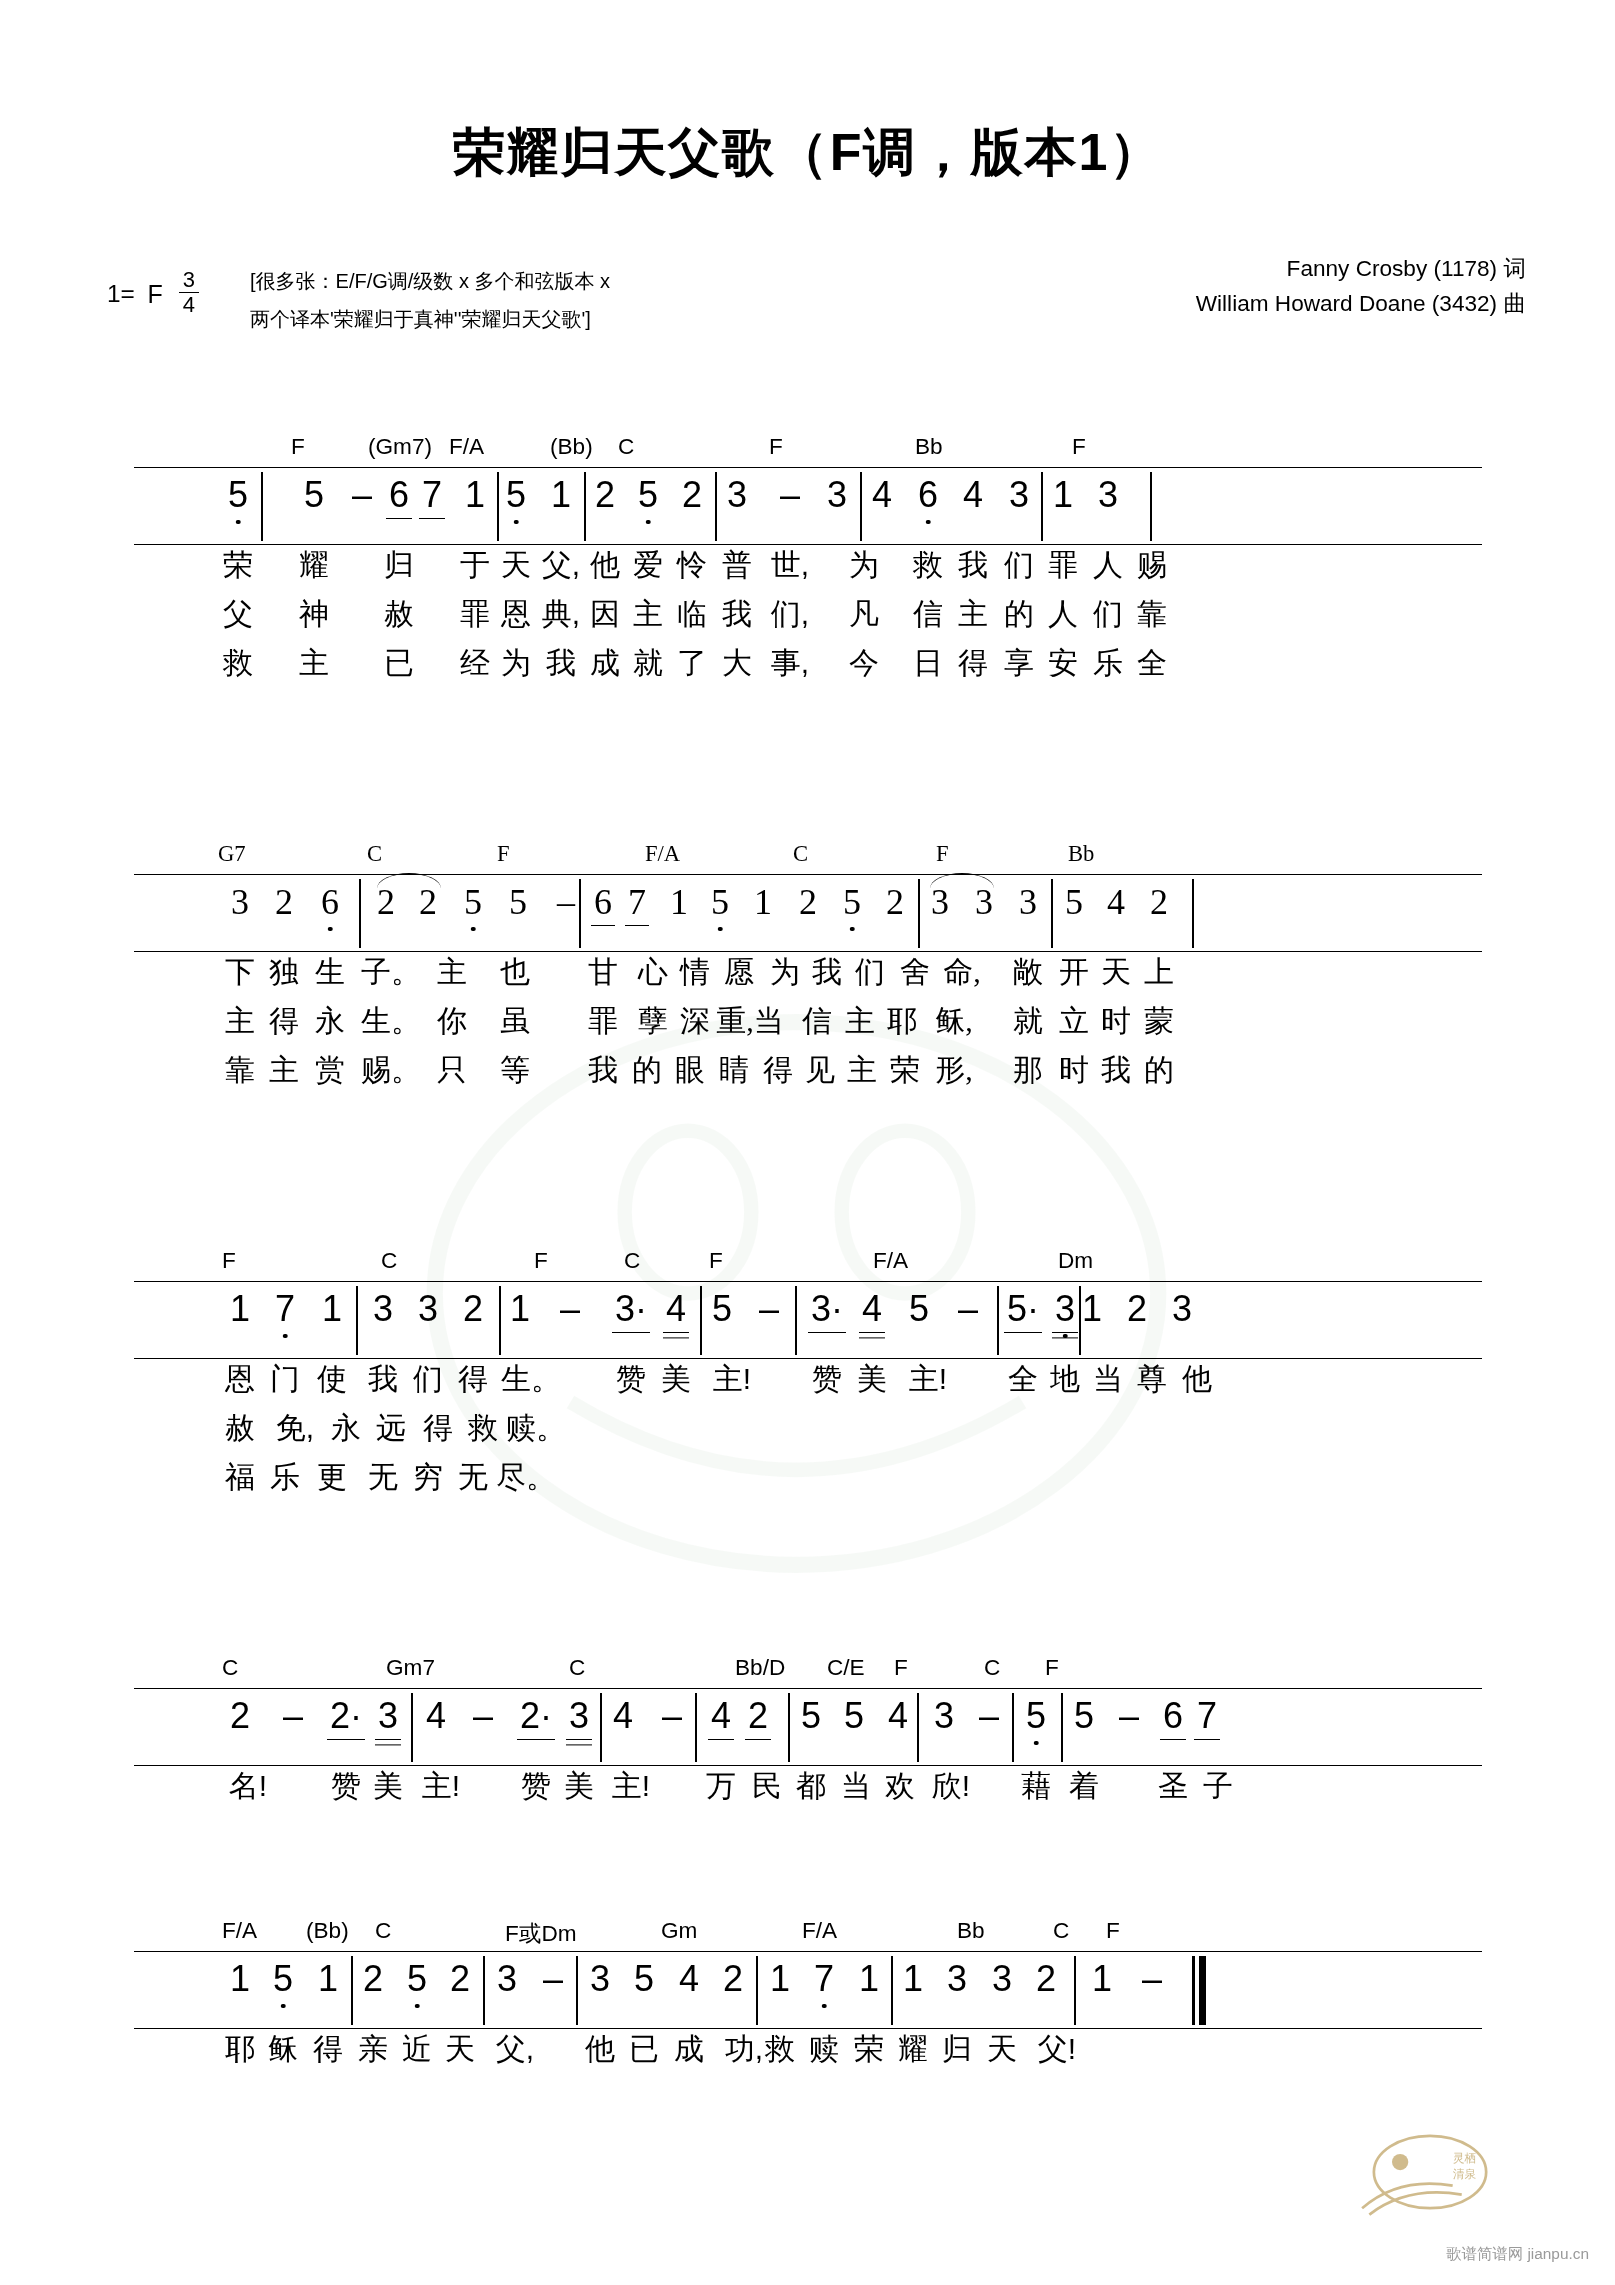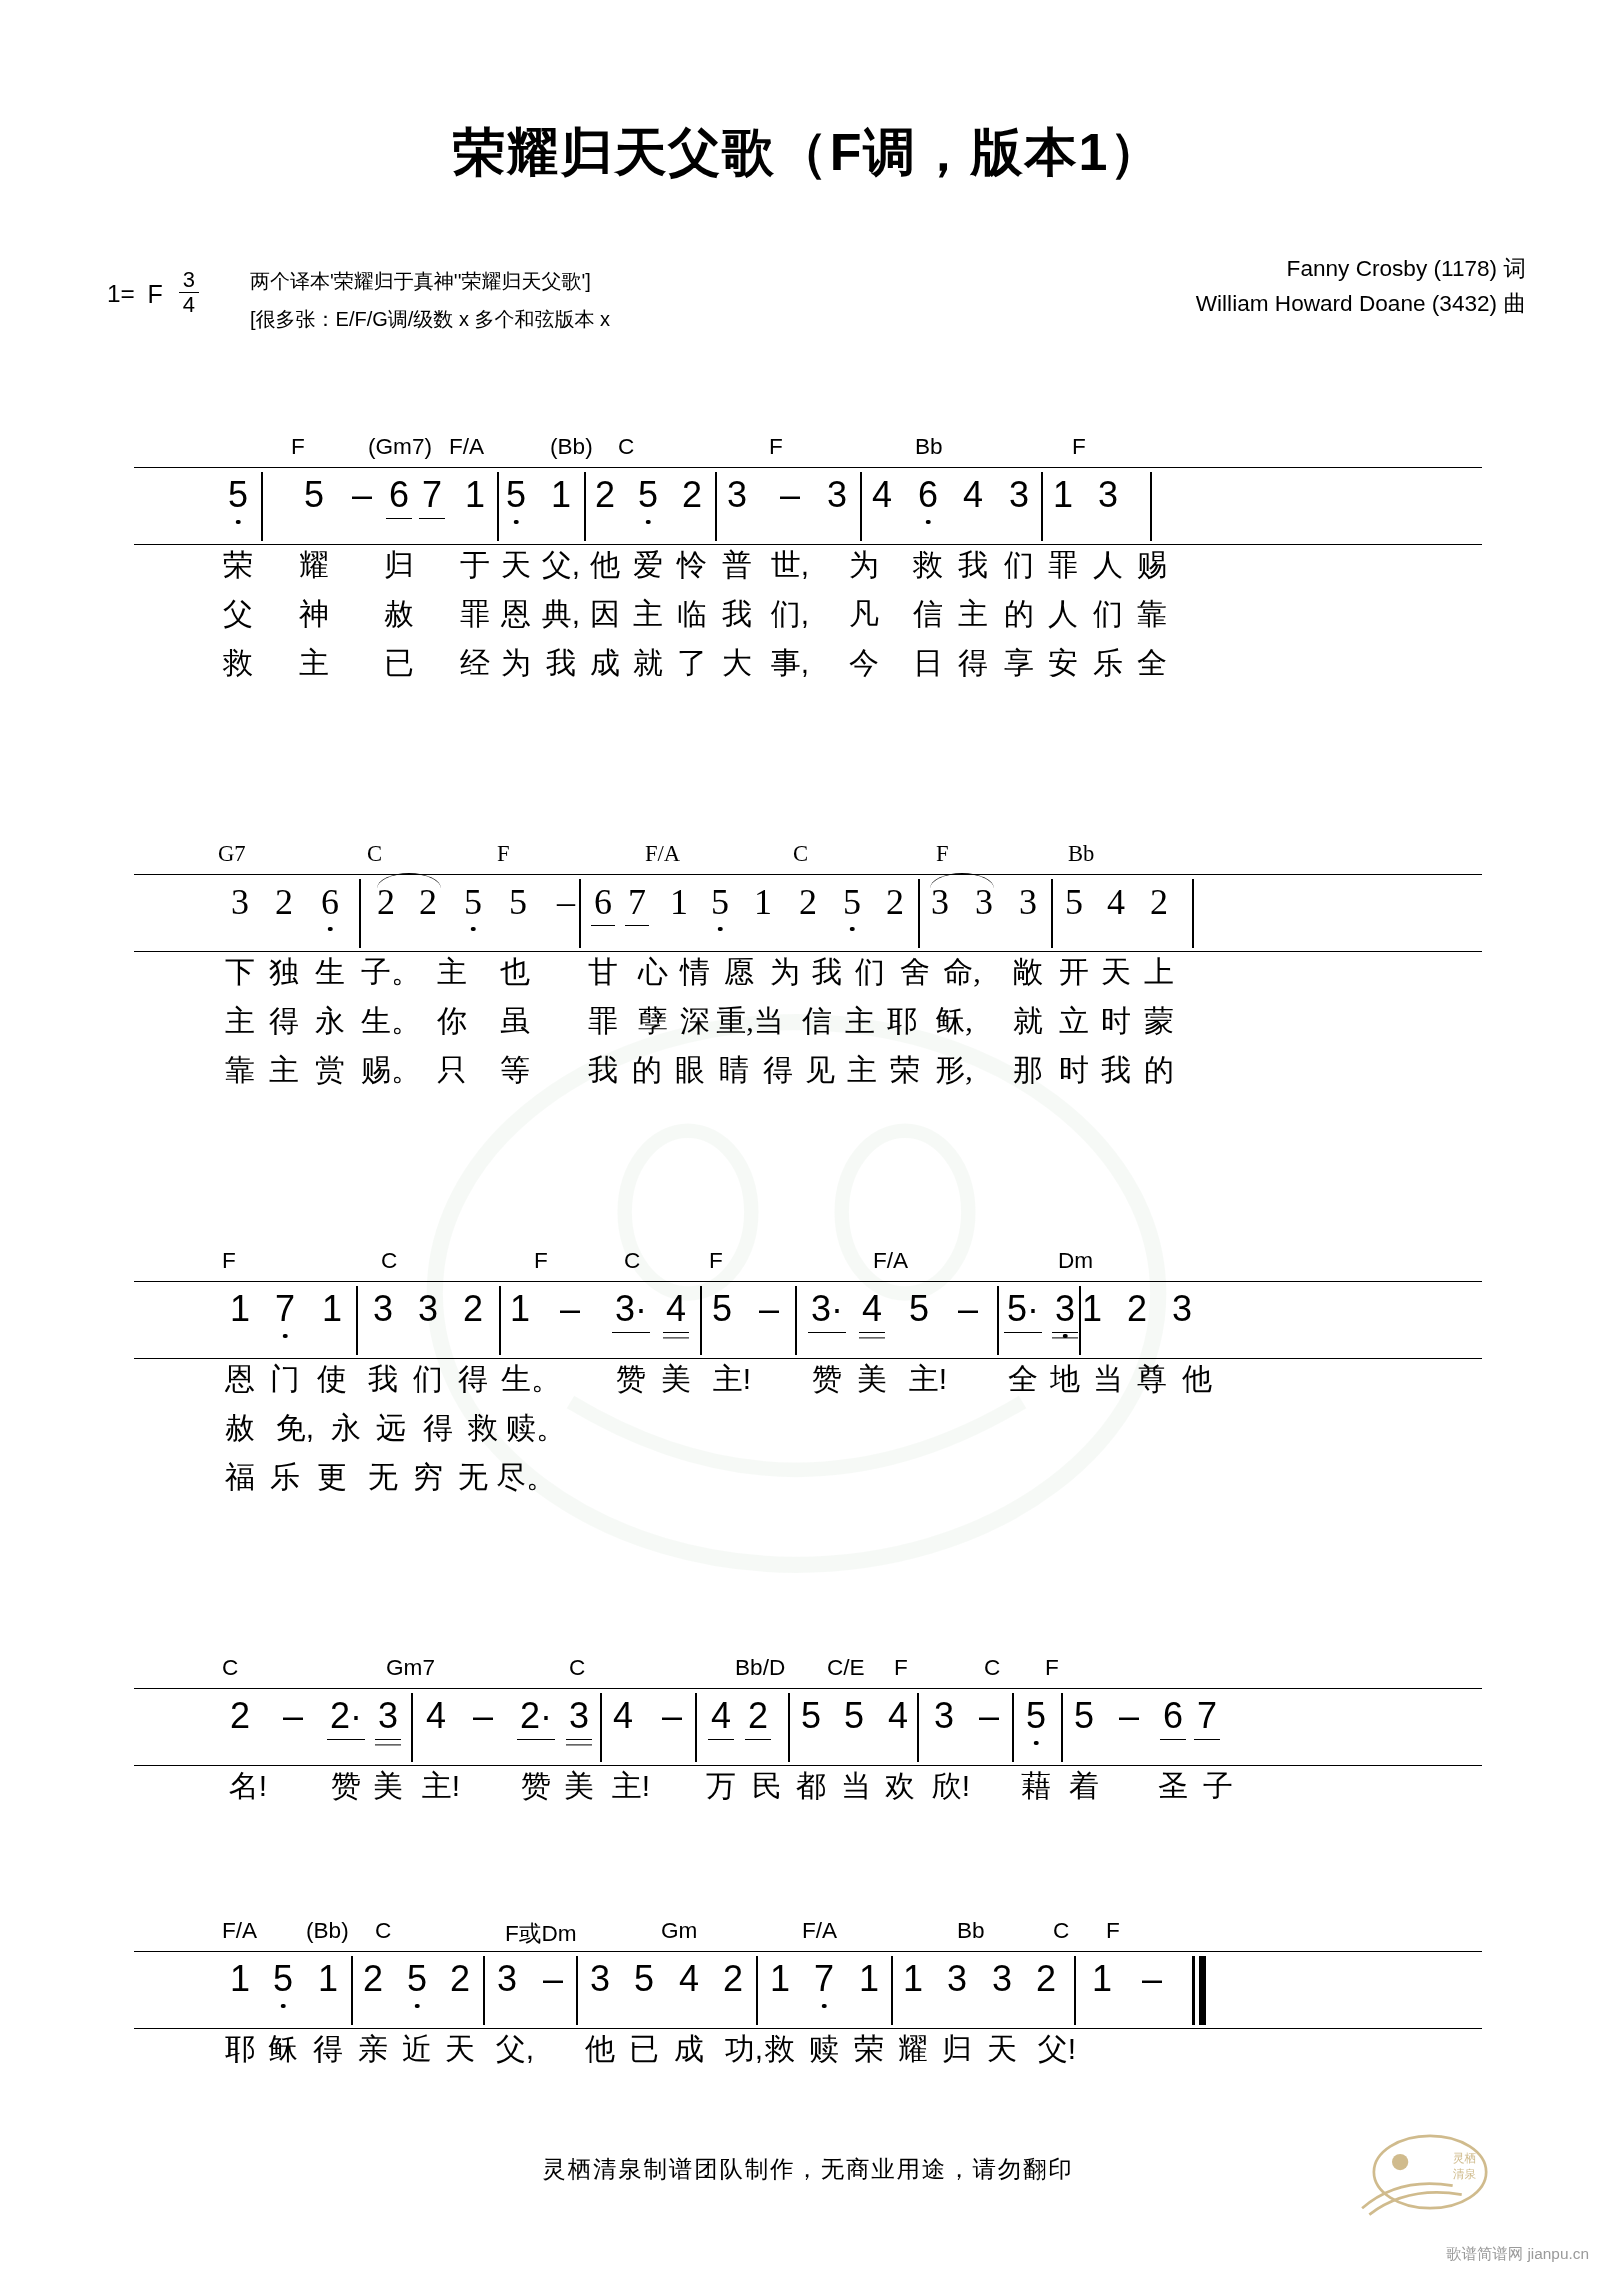--- a/index.html
+++ b/index.html
@@ -93,22 +93,22 @@
   <div class="keybox">
     <span class="eq">1=</span>
     <span class="keyletter">F</span>
     <span class="frac">
       <span class="num">3</span>
       <span class="den">4</span>
     </span>
   </div>
 
   <div class="note-brackets">
+    <div>[很多张：E/F/G调/级数 x 多个和弦版本 x</div>
     <div>两个译本'荣耀归于真神''荣耀归天父歌']</div>
-    <div>[很多张：E/F/G调/级数 x 多个和弦版本 x</div>
   </div>
 
   <div class="credits">
     <div>Fanny Crosby (1178) 词</div>
     <div>William Howard Doane (3432) 曲</div>
   </div>
 
   <div id="systems-container">
       <div class="system" style="top: 434px;">
         <div class="chordline" style="margin: 0px 134px;">
@@ -516,21 +516,20 @@
           <span class="lyric" style="left: 690px;">赎</span>
           <span class="lyric" style="left: 735px;">荣</span>
           <span class="lyric" style="left: 779px;">耀</span>
           <span class="lyric" style="left: 823px;">归</span>
           <span class="lyric" style="left: 868px;">天</span>
           <span class="lyric" style="left: 923px;">父!</span>
         </div>
       </div>
     </div>
 
-  <div class="footer">灵栖清泉制谱团队制作，无商业用途，请勿翻印</div>
 
   <svg class="logo" viewBox="0 0 180 110">
     <ellipse cx="95" cy="55" rx="62" ry="40" fill="none" stroke="#c8b07a" stroke-width="3"></ellipse>
     <circle cx="62" cy="44" r="9" fill="#c8b07a"></circle>
     <path d="M20 95 Q60 60 120 70" fill="none" stroke="#c8b07a" stroke-width="3"></path>
     <path d="M28 102 Q70 70 130 80" fill="none" stroke="#c8b07a" stroke-width="3"></path>
     <text x="120" y="44" font-size="13" fill="#c8b07a">灵栖</text>
     <text x="120" y="62" font-size="13" fill="#c8b07a">清泉</text>
   </svg>
 

